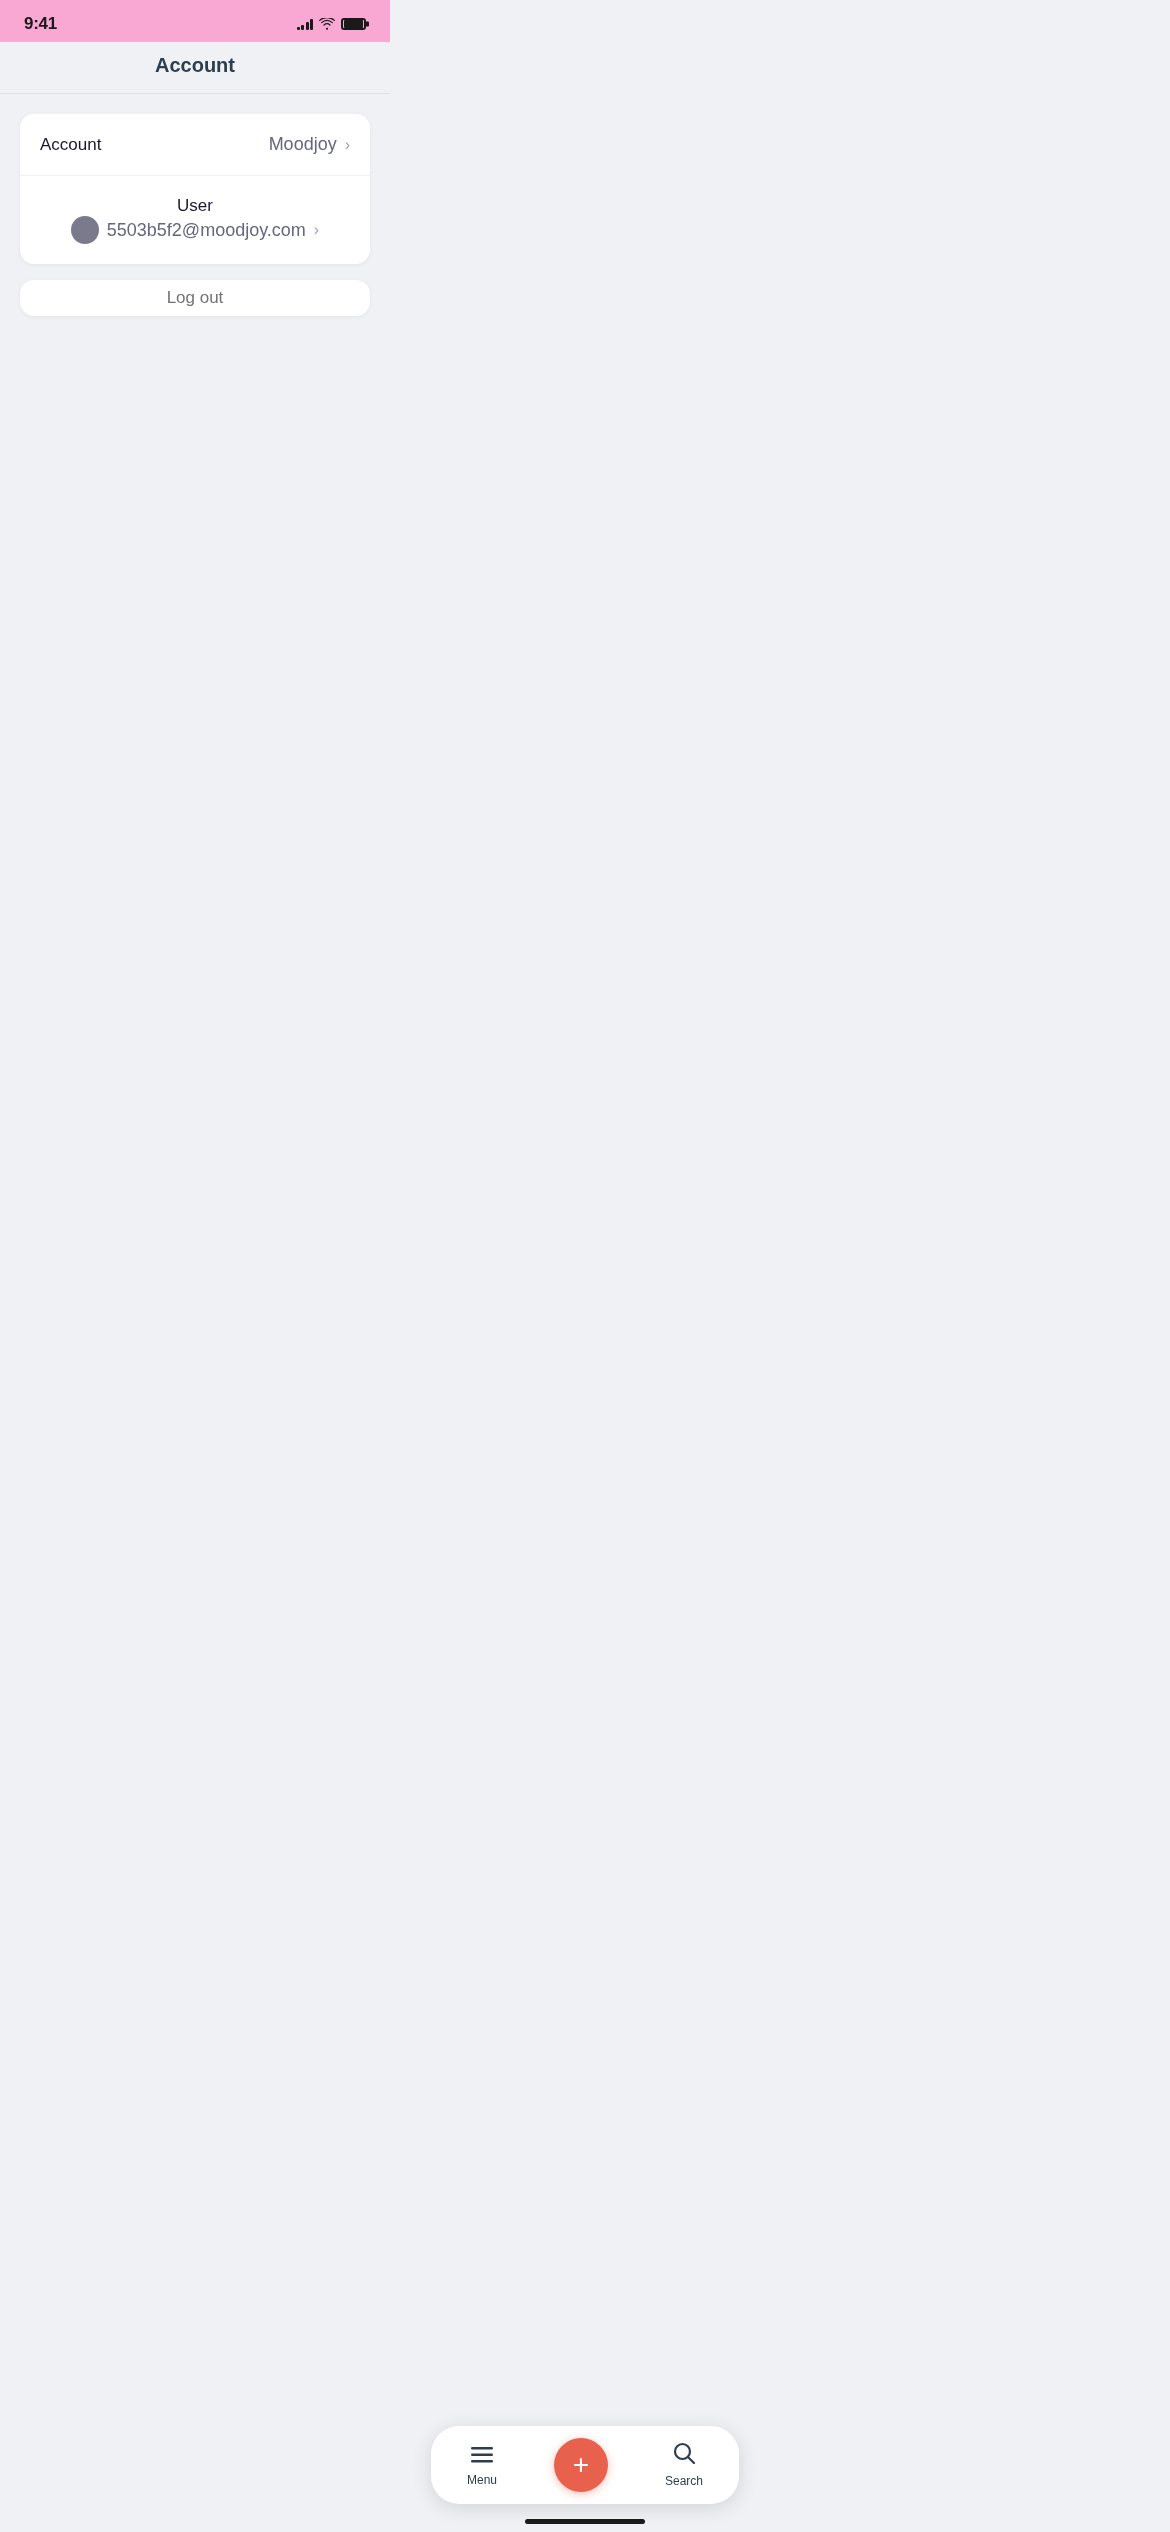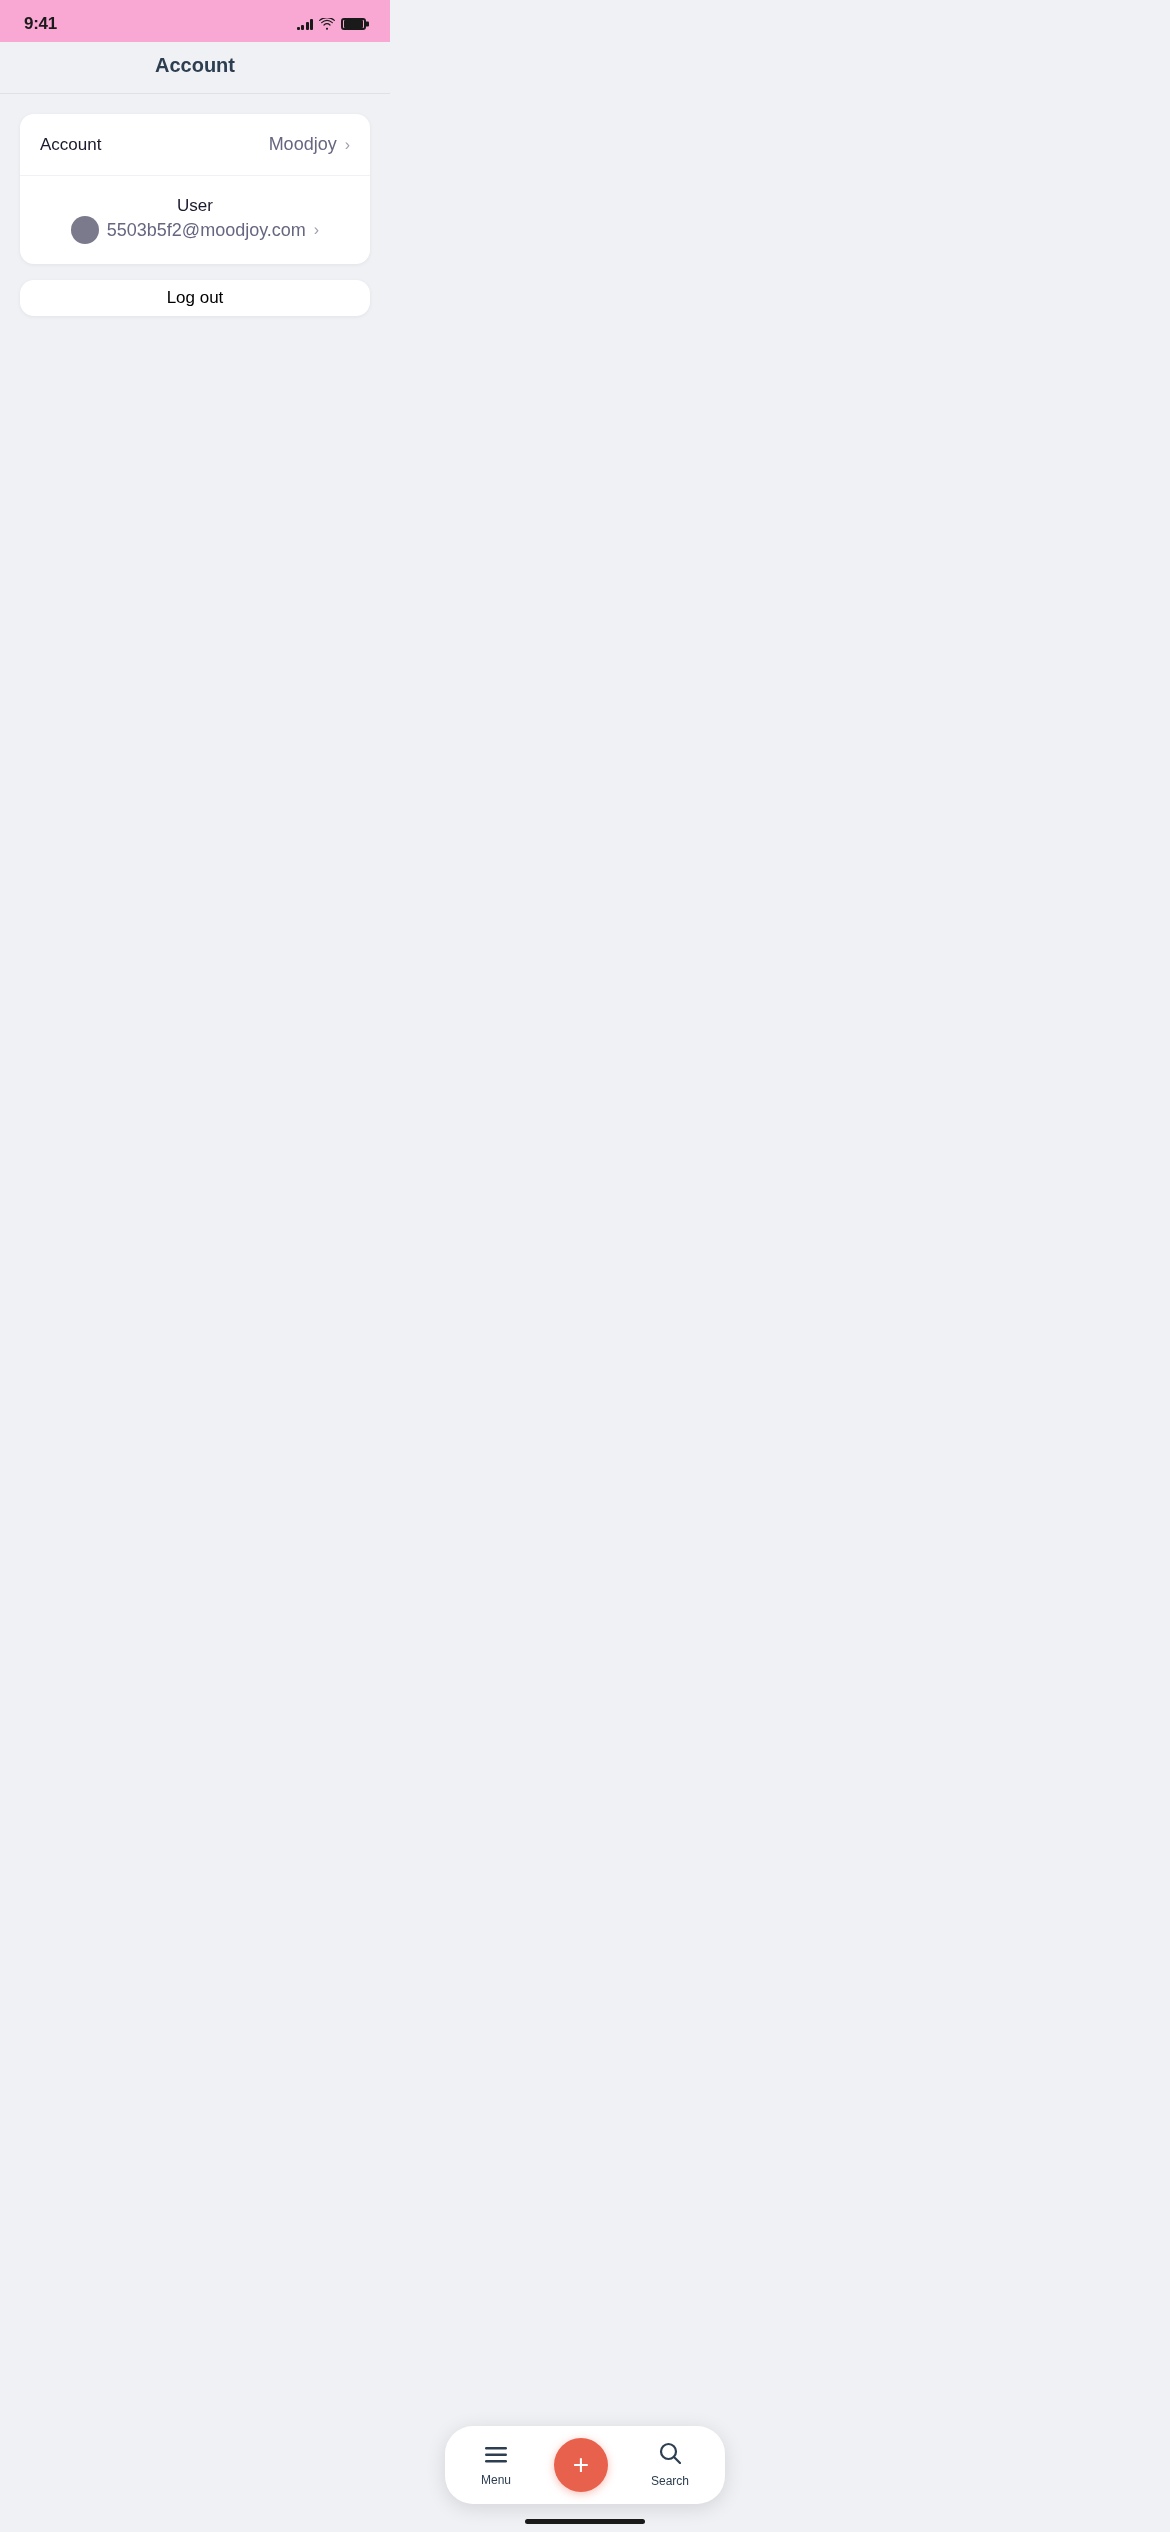--- a/index.html
+++ b/index.html
@@ -165,31 +165,31 @@
     }
 
     .logout-btn {
       width: 100%;
       padding: 8px;
       background: transparent;
       border: none;
       cursor: pointer;
       font-size: 17px;
       font-weight: 500;
-      color: #000000;
+      color: #737373;
       text-align: center;
     }
 
     
     .bottom-nav {
       position: fixed;
       bottom: 28px;
       left: 50%;
       transform: translateX(-50%);
-      width: 280px;
+      width: 308px;
       background: #ffffff;
       border-radius: 28px;
       padding: 12px 20px;
       display: flex;
       align-items: center;
       justify-content: space-between;
       box-shadow: 0 4px 20px rgba(0,0,0,0.12);
     }
 
     .nav-item {

